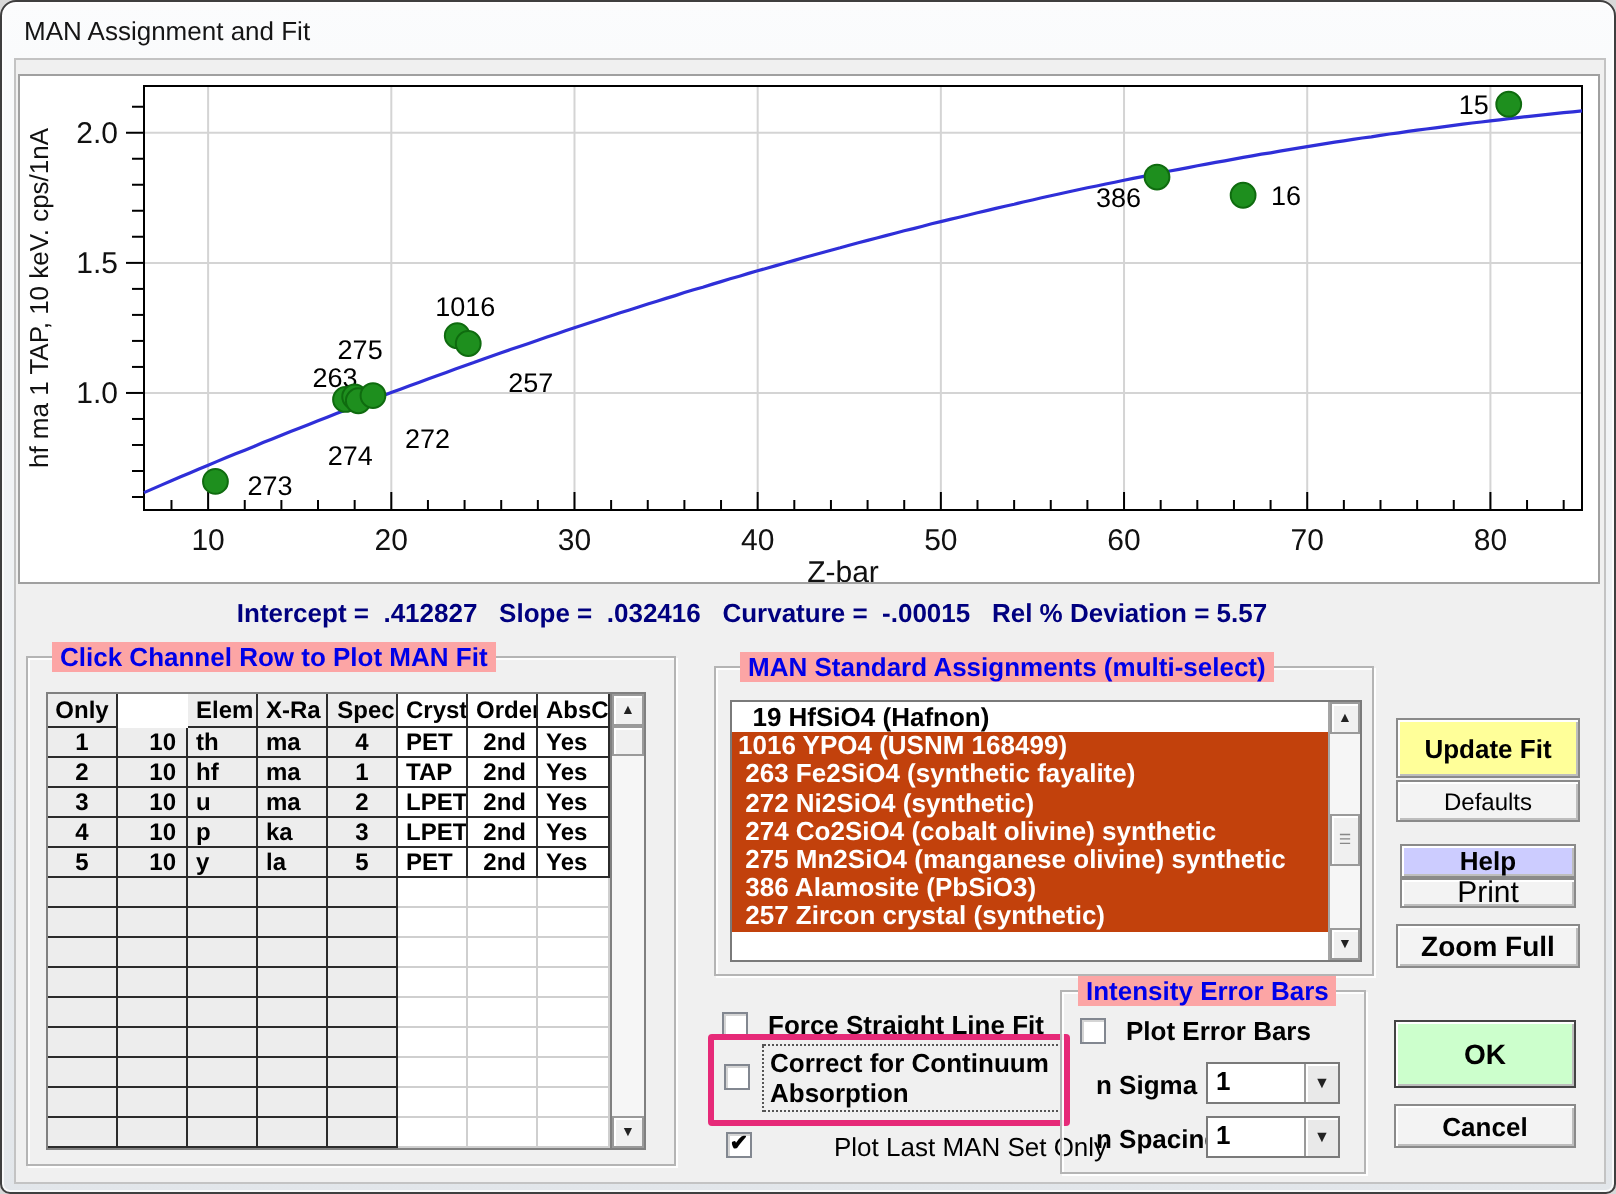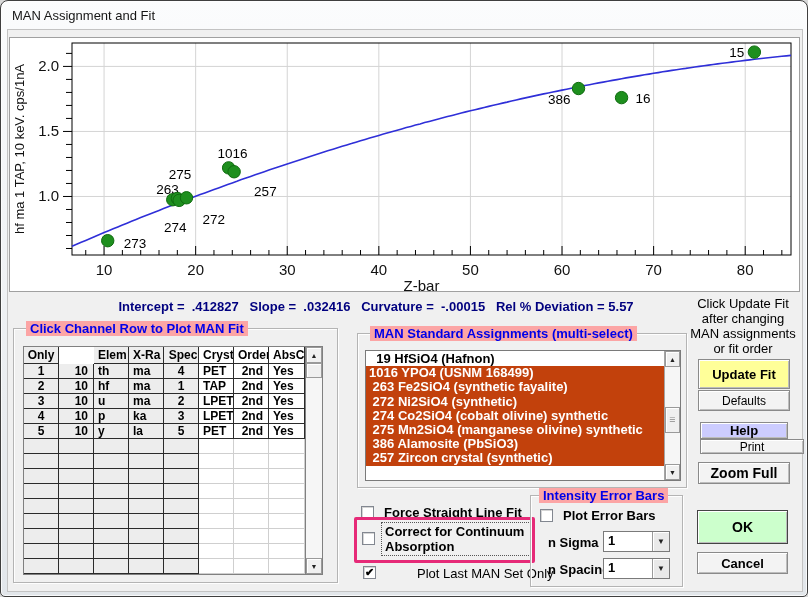--- a/index.html
+++ b/index.html
@@ -74,21 +74,21 @@
   .combo-btn{width:17px;background:#e9e9e9;border-left:1px solid #9a9a9a;
     box-shadow:inset 1px 1px 0 #fff;display:flex;align-items:center;justify-content:center;
     font-size:8px;color:#222;}
   
   .btn{position:absolute;background:#f3f3f3;border:1px solid #8a8a8a;
     box-shadow:inset 1px 1px 0 #ffffff,inset -1px -1px 0 #bdbdbd;display:flex;align-items:center;
     justify-content:center;font-size:13px;color:#000;cursor:default;}
   .btn-update{left:690px;top:329px;width:92px;height:30px;background:#ffff99;font-weight:bold;}
   .btn-defaults{left:690px;top:360px;width:92px;height:21px;font-size:12px;}
   .btn-help{left:692px;top:392px;width:88px;height:17px;background:#ccccff;font-weight:bold;}
-  .btn-print{left:692px;top:409px;width:104px;height:15px;font-size:12px;}
+  .btn-print{left:692px;top:409px;width:88px;height:15px;font-size:15px;}
   .btn-zoomfull{left:690px;top:432px;width:92px;height:22px;font-weight:bold;font-size:14px;}
   .btn-ok{left:689px;top:480px;width:91px;height:34px;background:#ccffcc;font-weight:bold;
     font-size:14px;border:1px solid #444;}
   .btn-cancel{left:689px;top:522px;width:91px;height:22px;font-weight:bold;}
 </style>
 </head>
 <body>
 
 <div class="window">
   <div class="titlebar">
@@ -196,24 +196,20 @@
           <circle cx="568.5057324840764" cy="50.52147239263806" r="6.2" fill="#1e8f1e" stroke="#0f6b0f" stroke-width="1"></circle>
           <text x="560.5057324840764" y="65.52147239263806" text-anchor="end" font-size="13.5" font-family="Liberation Sans, sans-serif" fill="#000">386</text>
           <circle cx="611.5541401273886" cy="59.625766871165666" r="6.2" fill="#1e8f1e" stroke="#0f6b0f" stroke-width="1"></circle>
           <text x="625.5541401273886" y="64.62576687116567" text-anchor="start" font-size="13.5" font-family="Liberation Sans, sans-serif" fill="#000">16</text>
           <circle cx="744.3630573248407" cy="14.104294478527663" r="6.2" fill="#1e8f1e" stroke="#0f6b0f" stroke-width="1"></circle>
           <text x="734.3630573248407" y="19.104294478527663" text-anchor="end" font-size="13.5" font-family="Liberation Sans, sans-serif" fill="#000">15</text>
         </svg>
     </div>
 
     <div class="stats">Intercept =  .412827   Slope =  .032416   Curvature =  -.00015   Rel % Deviation = 5.57</div>
-    <div class="update-note">Click Update Fit
-after changing
-MAN assignments
-or fit order</div>
 
     <div class="groupbox gb-channel">
       <span class="group-title">Click Channel Row to Plot MAN Fit</span>
     </div>
     <div class="grid">
       <div class="grid-cells" id="grid-cells">
           <div class="g-row header">
             <div class="g-cell hd fixed" style="width: 35px; text-align: center; padding-left: 0px; padding-right: 0px;">Only</div>
             <div class="g-cell hd fixed" style="width: 35px; text-align: center; padding-left: 0px; padding-right: 0px; margin-top: 48px;">KeV</div>
             <div class="g-cell hd fixed" style="width: 35px; text-align: left; padding-left: 4px; padding-right: 0px;">Elem</div>

